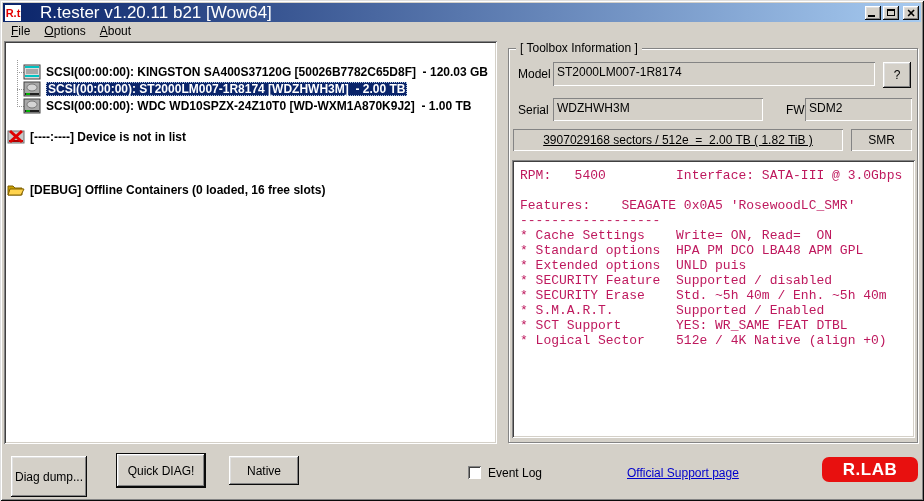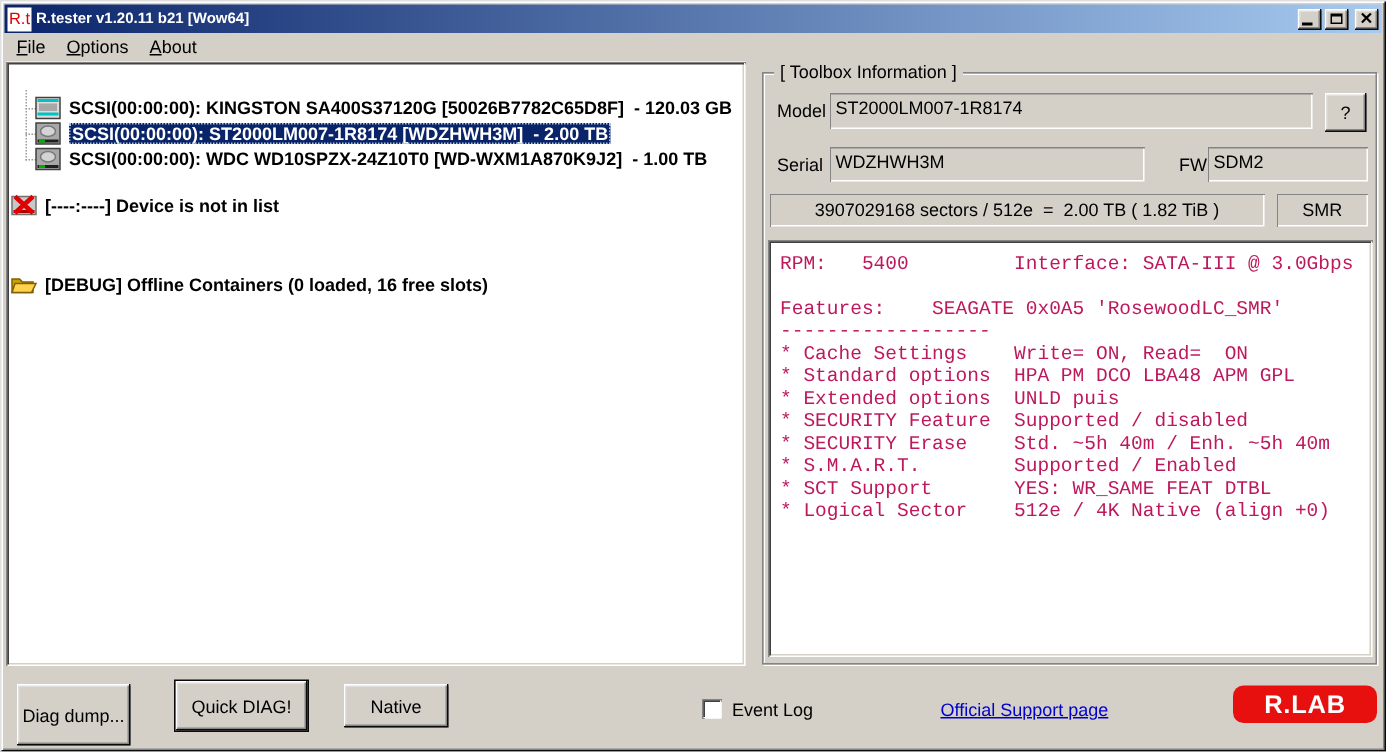--- a/index.html
+++ b/index.html
@@ -12,25 +12,25 @@
                 inset 2px 2px 0 #ffffff, inset -2px -2px 0 #848484;
   }
 
   
   .titlebar {
     position:absolute; left:3px; top:3px; right:3px; height:19px;
     background: linear-gradient(90deg, var(--c-title1,#0a246a), var(--c-title2,#a6caf0));
     display:flex; align-items:center; padding:0 2px;
   }
   .app-icon {
-    width:16px; height:16px; background:#fff; color:#e40000; font-weight:normal;
+    width:16px; height:16px; background:#fff; color:#e40000; font-weight:bold;
     font-size:11px; line-height:16px; text-align:center; margin-right:3px;
     font-family:"Liberation Sans", sans-serif; flex:0 0 auto;
   }
-  .title-text { color:#fff; font-weight:bold; font-size:10px; white-space:nowrap; flex:1; }
+  .title-text { color:#fff; font-weight:normal; font-size:17px; white-space:nowrap; flex:1;margin-left:16px; }
   .winbtn {
     width:16px; height:14px; background:#d4d0c8; margin-left:2px; position:relative;
     box-shadow: inset -1px -1px 0 #0a0a0a, inset 1px 1px 0 #fff,
                 inset -2px -2px 0 #848484, inset 2px 2px 0 #dfdfdf;
     display:flex; align-items:center; justify-content:center; flex:0 0 auto;
   }
   .winbtn.close { margin-left:4px; }
   .g-min { position:absolute; left:3px; bottom:3px; width:7px; height:2px; background:#000; }
   .g-max { width:8px; height:7px; border:1px solid #000; border-top-width:2px; }
   .g-x { font-size:11px; font-weight:bold; color:#000; line-height:10px; }
@@ -191,21 +191,21 @@
 
     <div class="fld-label" style="left:10px; top:26px;">Model</div>
     <div class="field" style="left:45px; top:21px; width:322px; height:24px;">ST2000LM007-1R8174</div>
     <div class="btn help-btn" style="left:375px; top:21px; width:28px; height:26px;">?</div>
 
     <div class="fld-label" style="left:10px; top:62px;">Serial</div>
     <div class="field" style="left:45px; top:57px; width:210px; height:23px;">WDZHWH3M</div>
     <div class="fld-label" style="left:278px; top:62px;">FW</div>
     <div class="field" style="left:297px; top:57px; width:107px; height:23px;">SDM2</div>
 
-    <div class="panel-inset" style="left:5px; top:88px; width:330px; height:22px;">3907029168 sectors / 512e  =  2.00 TB ( 1.82 TiB )</div>
+    <div class="panel-inset" style="left:5px; top:88px; width:330px; height:22px;text-decoration:underline;">3907029168 sectors / 512e  =  2.00 TB ( 1.82 TiB )</div>
     <div class="panel-inset" style="left:343px; top:88px; width:61px; height:22px;">SMR</div>
 
     <div class="details">RPM:   5400         Interface: SATA-III @ 3.0Gbps
 
 Features:    SEAGATE 0x0A5 'RosewoodLC_SMR'
 ------------------
 * Cache Settings    Write= ON, Read=  ON
 * Standard options  HPA PM DCO LBA48 APM GPL
 * Extended options  UNLD puis
 * SECURITY Feature  Supported / disabled

